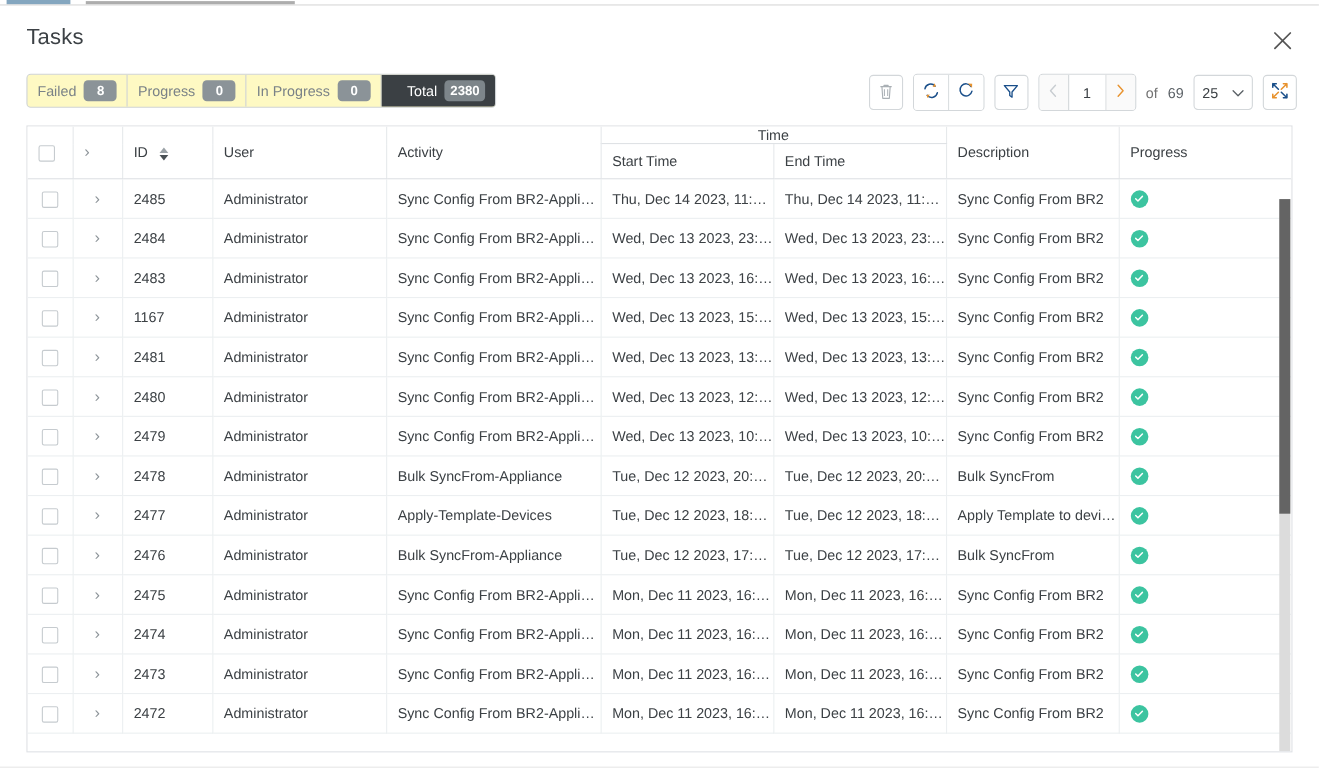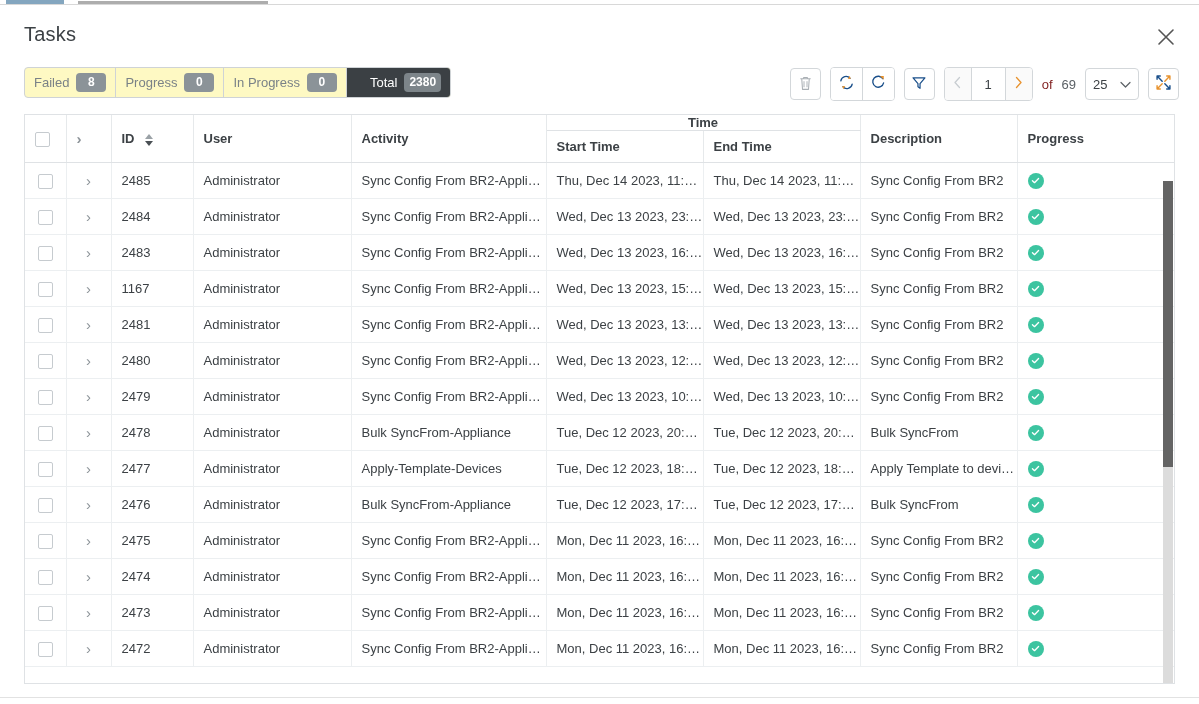--- a/index.html
+++ b/index.html
@@ -86,38 +86,38 @@
   .tb-single{border:1px solid #d3d7da;border-radius:4px;width:31px;height:32px;
     display:flex;align-items:center;justify-content:center;background:#fff;cursor:pointer;box-sizing:border-box;}
   .tb-single.disabled{cursor:default;}
 
   .pager{display:flex;align-items:stretch;border:1px solid #d3d7da;border-radius:4px;overflow:hidden;background:#fff;}
   .pg-arrow{width:26px;height:32px;display:flex;align-items:center;justify-content:center;cursor:pointer;background:#fafafa;}
   .pg-arrow.disabled{cursor:default;}
   .pg-num{width:33px;height:32px;display:flex;align-items:center;justify-content:center;
     border-left:1px solid #d3d7da;border-right:1px solid #d3d7da;background:#fff;
     font-size:13px;color:#3c4145;cursor:text;}
-  .pg-of{font-size:13px;color:#7f1d1d;white-space:nowrap;}
+  .pg-of{font-size:13px;color:#737373;white-space:nowrap;}
   .pg-total{font-size:13px;color:#5b6166;}
 
   .sizesel{
     border:1px solid #d3d7da;border-radius:4px;background:#fff;height:32px;width:54px;
     display:flex;align-items:center;justify-content:space-between;padding:0 7px;
     box-sizing:border-box;font-size:13px;color:#3c4145;cursor:pointer;
   }
 
   
   .table-wrap{
     position:absolute;left:24px;top:109px;width:1151px;height:570px;
     border:1px solid #dfe2e5;box-sizing:border-box;background:#fff;
     overflow:hidden;
   }
   table{border-collapse:collapse;width:1149px;table-layout:fixed;}
   thead th{
-    background:#fff;color:#3c4145;font-weight:bold;font-size:13px;
+    background:#fff;color:#3c4145;font-weight:normal;font-size:13px;
     text-align:left;vertical-align:middle;
     border-right:1px solid #e6e9eb;border-bottom:1px solid #dfe2e5;
     padding:0 0 0 10px;
     box-sizing:border-box;
     margin-left:28px;
   }
   thead th.noborder{border-right:none;}
   thead th.center{text-align:center;padding-left:0;}
   .th-sub{border-top:1px solid #e6e9eb;}
 

